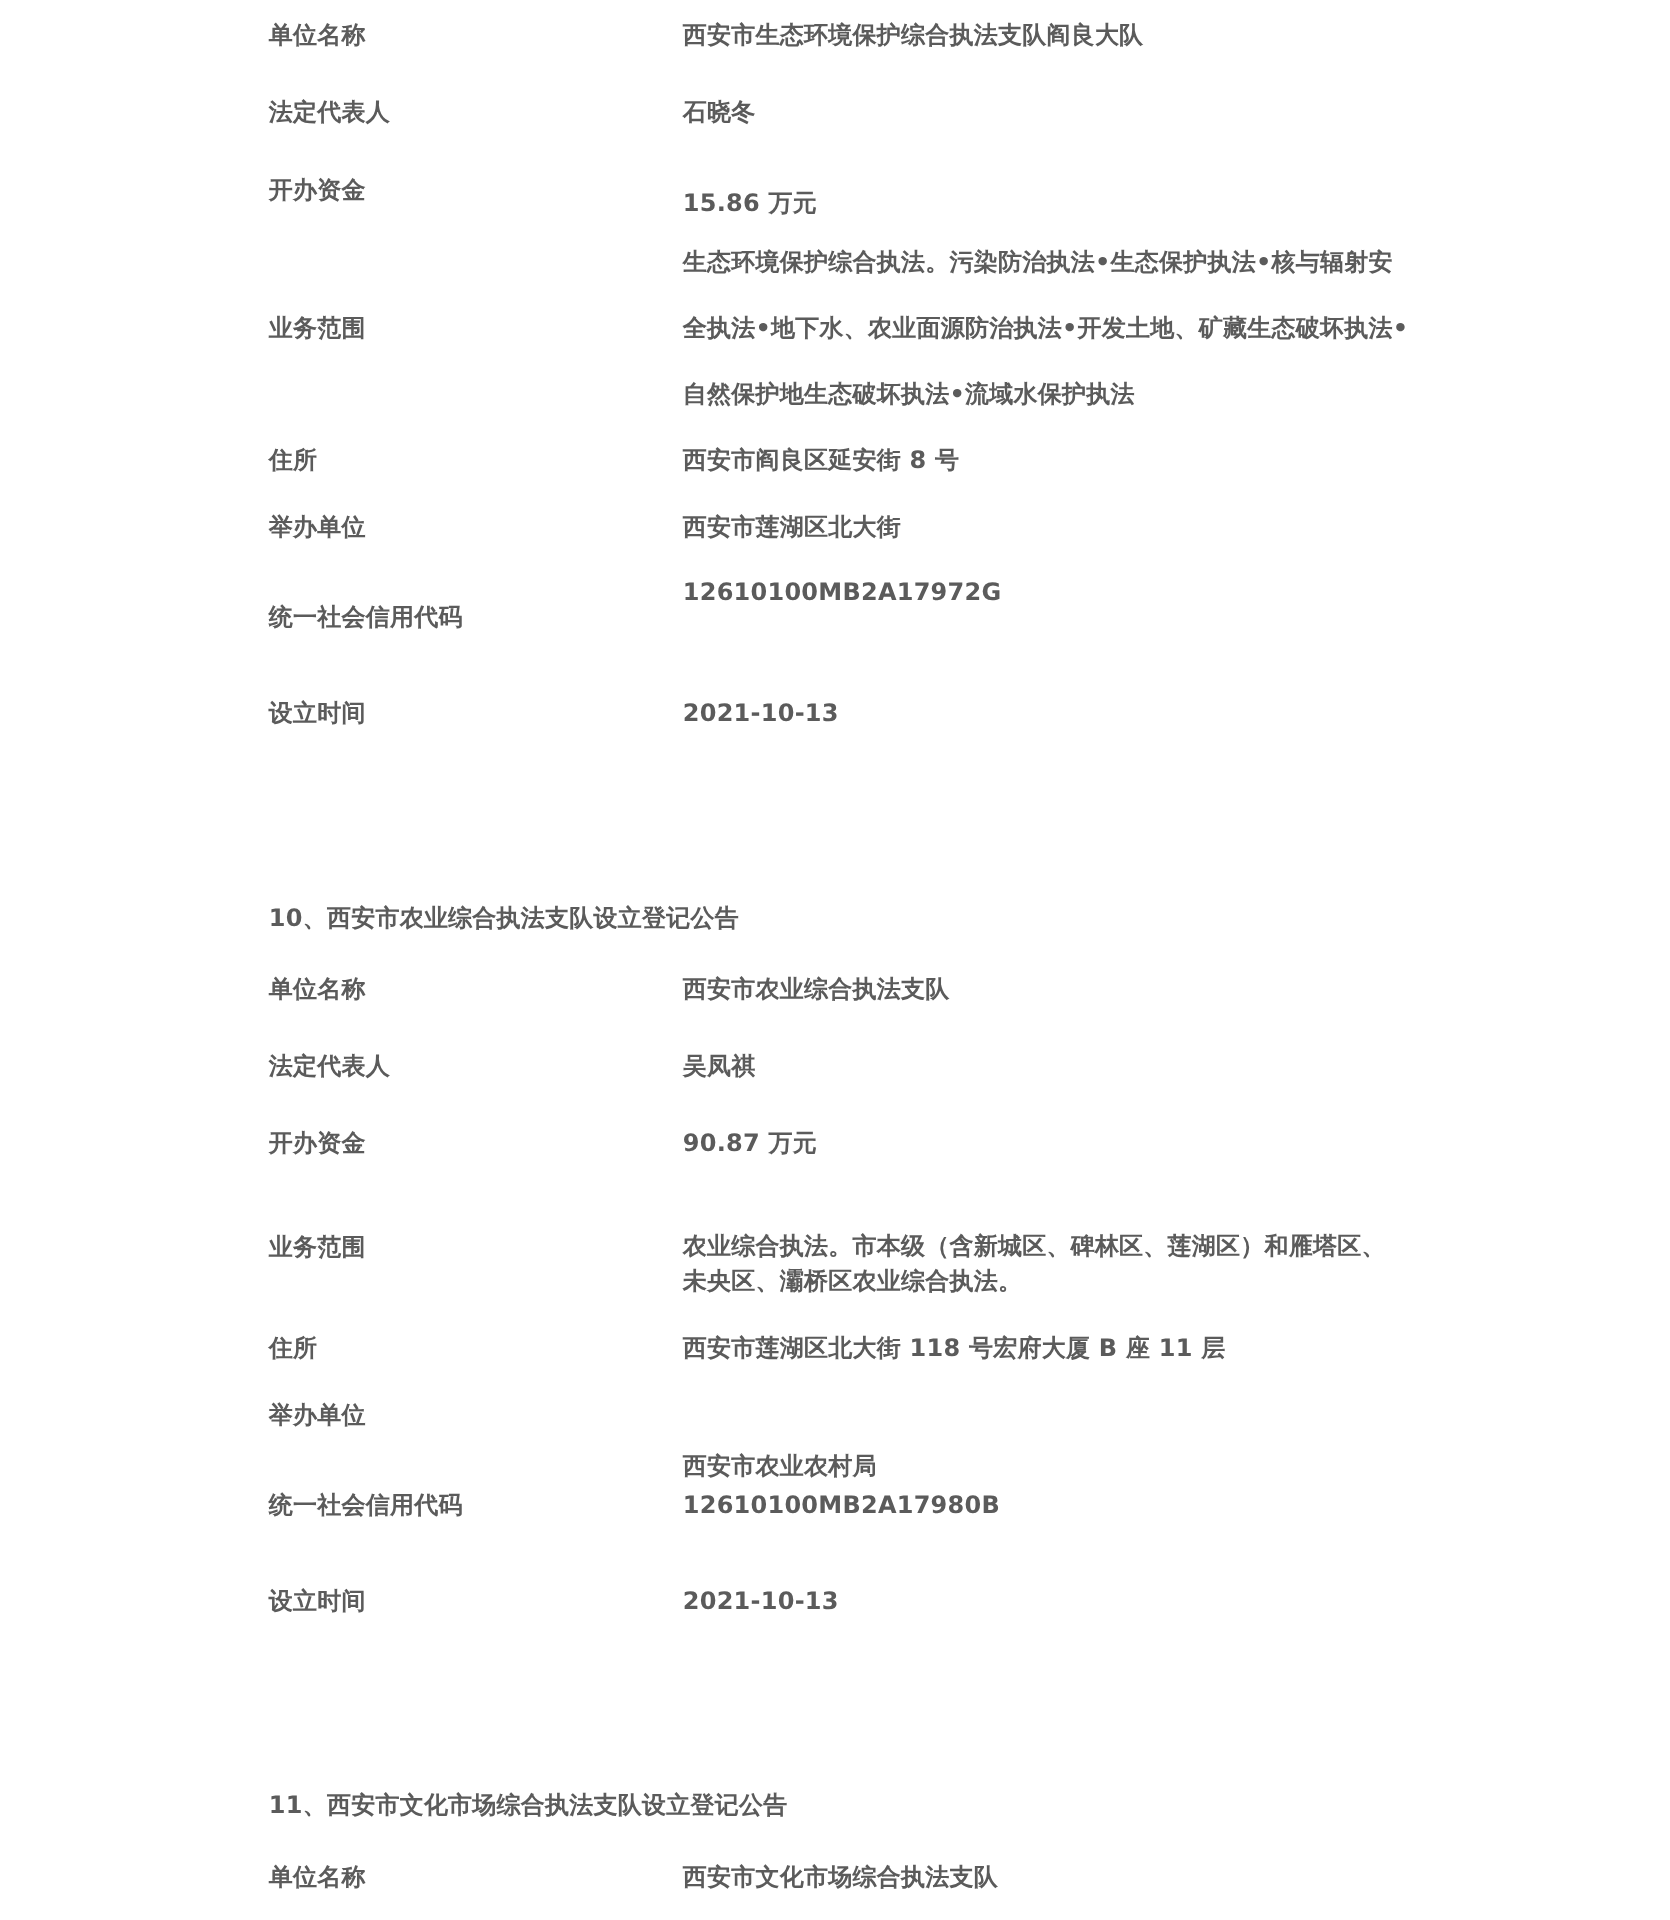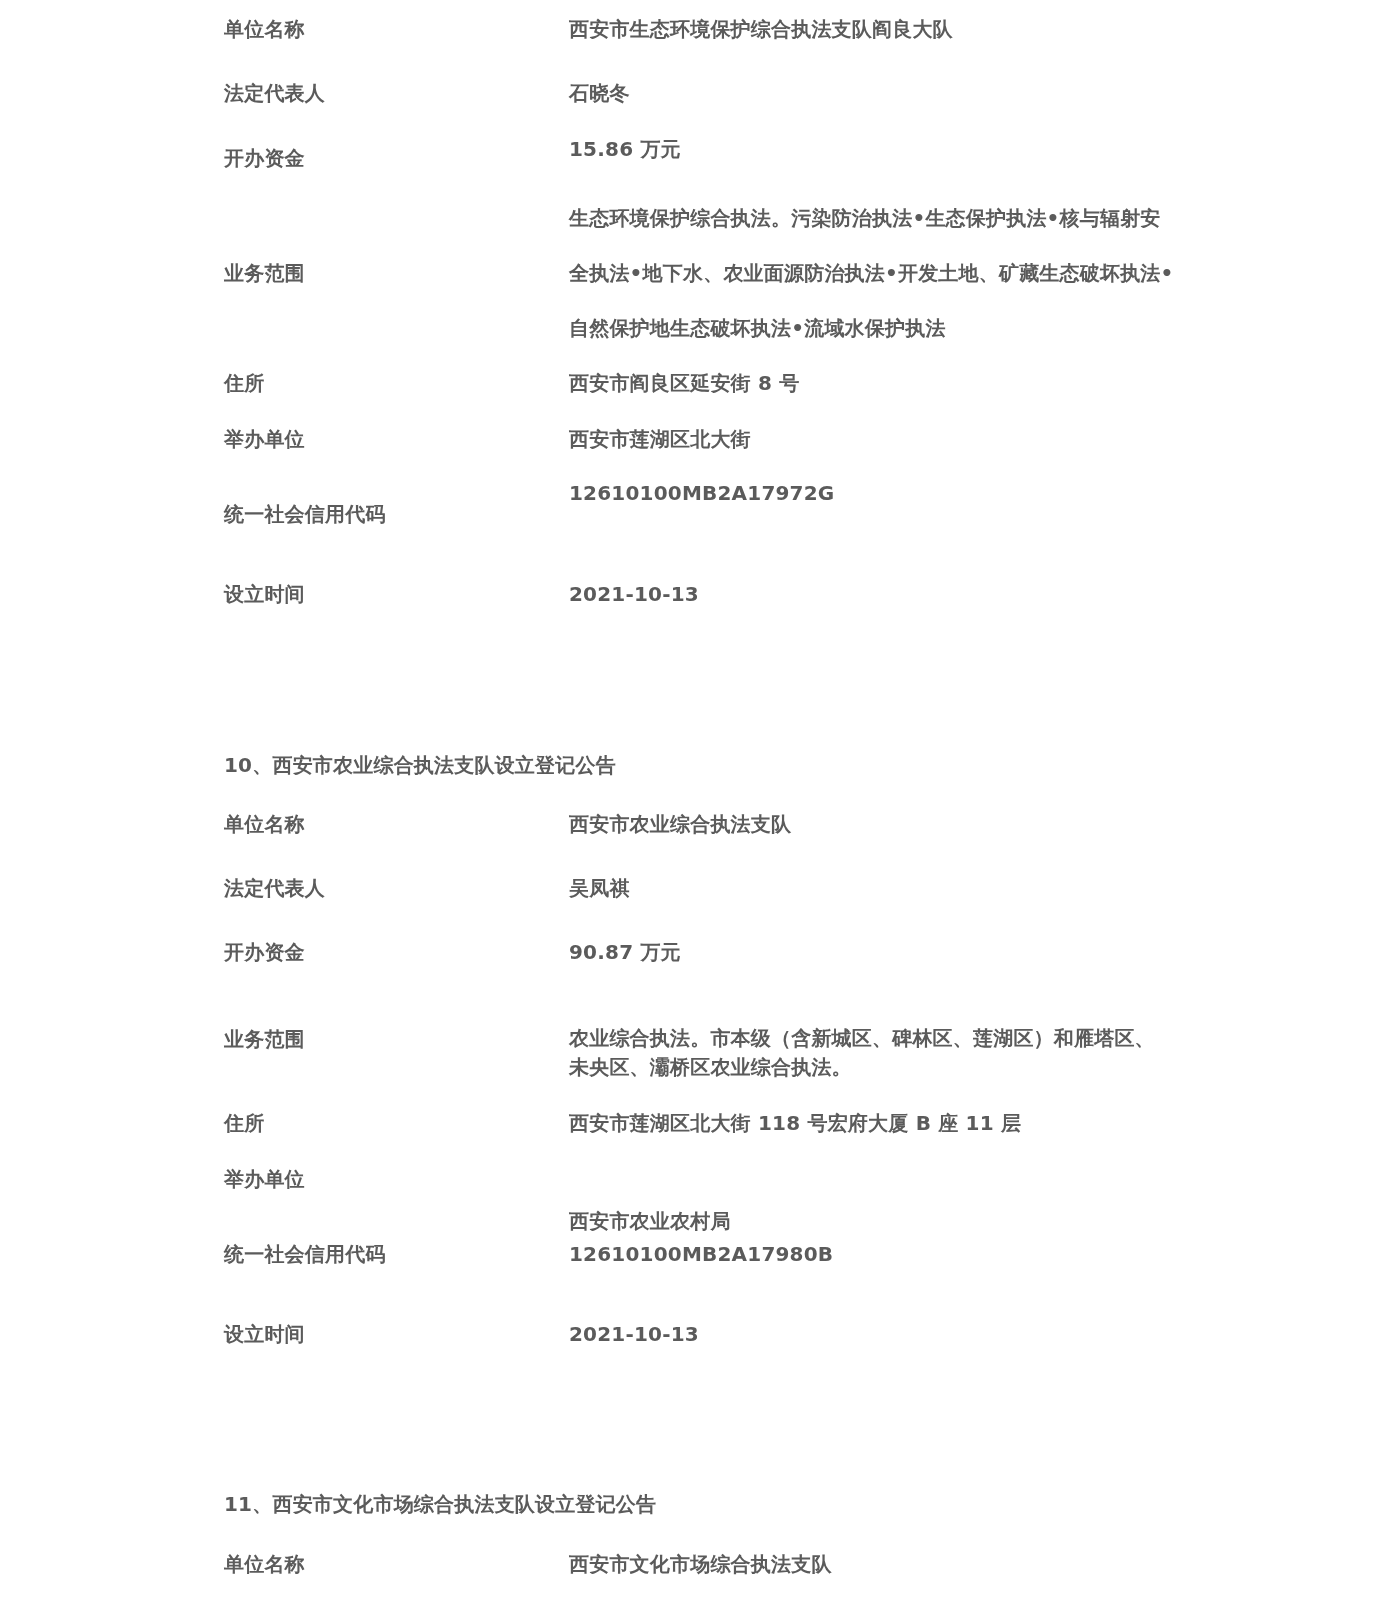--- a/index.html
+++ b/index.html
@@ -14,21 +14,21 @@
 <body>
 
 <div>
   <span class="t lbl" style="top:16px">单位名称</span>
   <span class="t val" style="top:16px">西安市生态环境保护综合执法支队阎良大队</span>
 
   <span class="t lbl" style="top:80px">法定代表人</span>
   <span class="t val" style="top:80px">石晓冬</span>
 
   <span class="t lbl" style="top:145px">开办资金</span>
-  <span class="t val" style="top:136px">15.86 万元</span>
+  <span class="t val" style="top:156px">15.86 万元</span>
 
   <span class="t lbl" style="top:260px">业务范围</span>
   <span class="t val" style="top:205px">生态环境保护综合执法。污染防治执法•生态保护执法•核与辐射安</span>
   <span class="t val" style="top:260px">全执法•地下水、农业面源防治执法•开发土地、矿藏生态破坏执法•</span>
   <span class="t val" style="top:315px">自然保护地生态破坏执法•流域水保护执法</span>
 
   <span class="t lbl" style="top:370px">住所</span>
   <span class="t val" style="top:370px">西安市阎良区延安街 8 号</span>
 
   <span class="t lbl" style="top:426px">举办单位</span>

